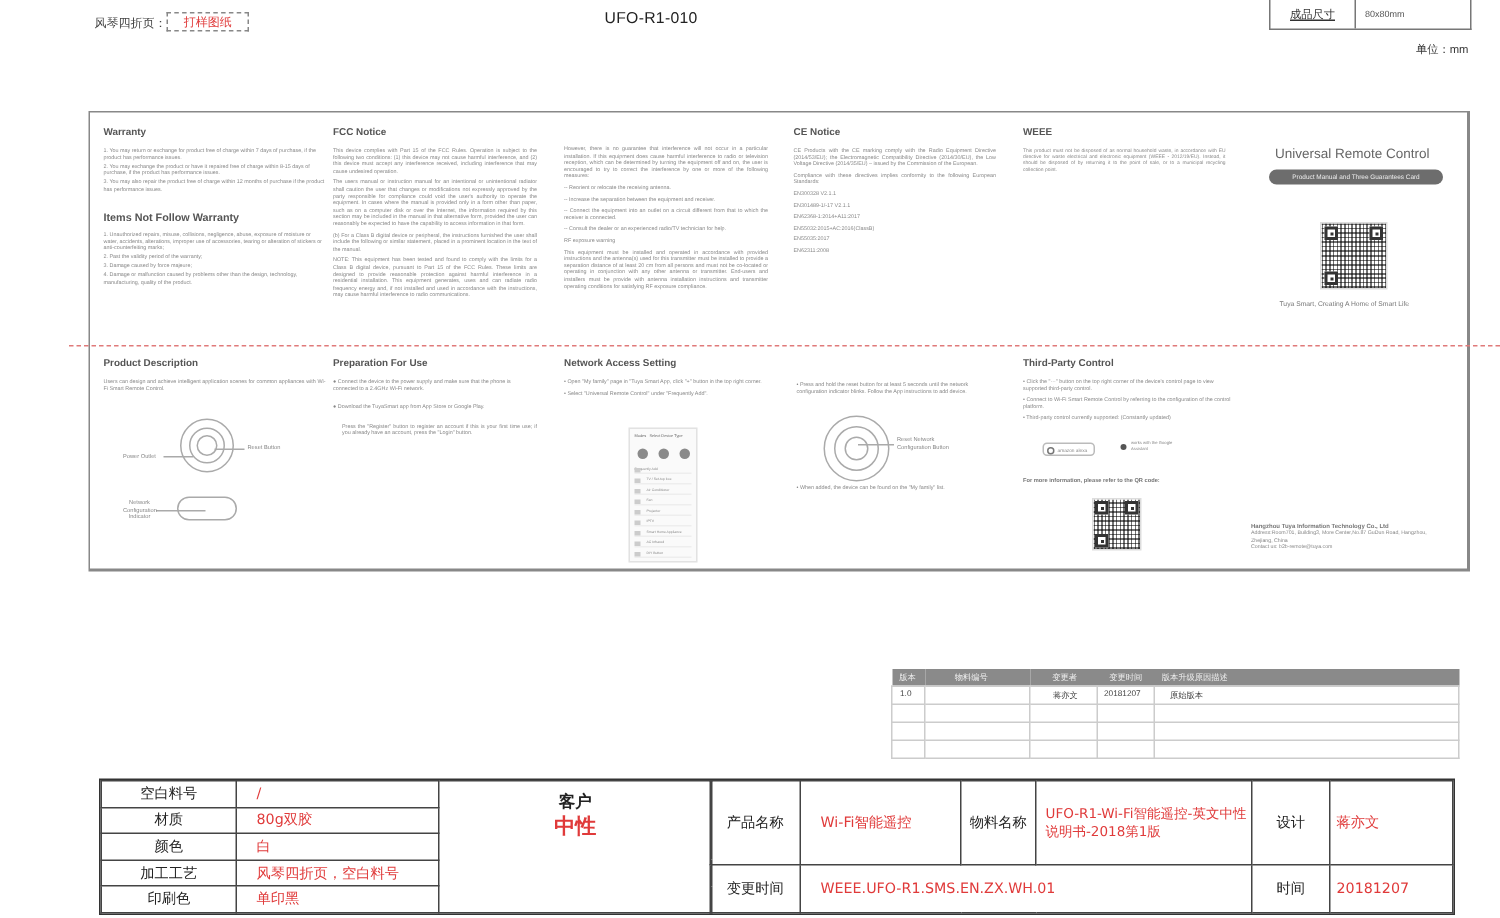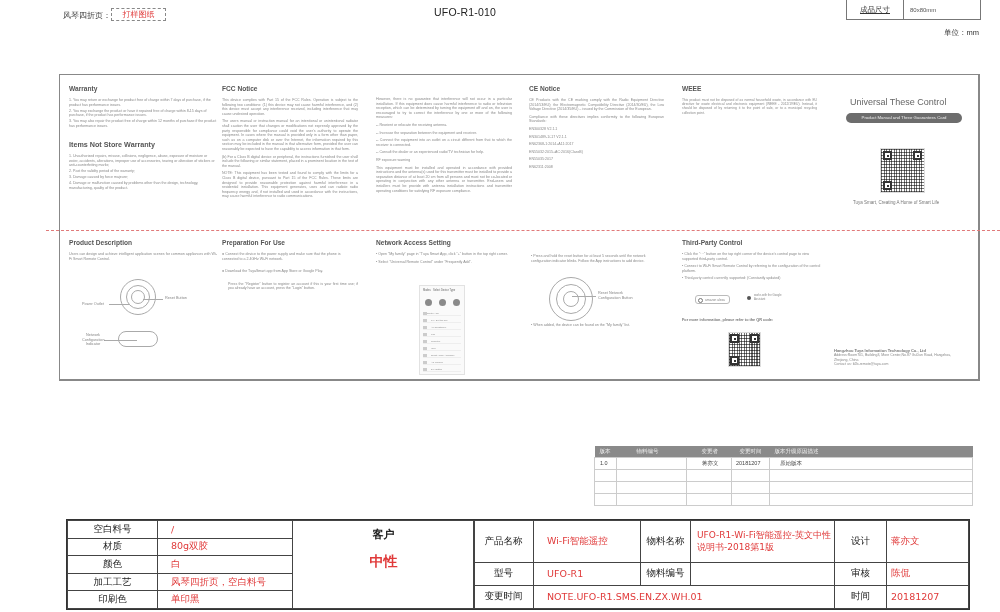--- a/index.html
+++ b/index.html
@@ -2,21 +2,21 @@
 <html><head>
 <meta charset="utf-8">
 <style>
   * { box-sizing: border-box; margin: 0; padding: 0; }
   html, body { width: 1000px; height: 612px; background: #ffffff; overflow: hidden; }
   body { position: relative; font-family: "Liberation Sans", "DejaVu Sans", sans-serif; color: #333; }
 
   
   .release-label { position: absolute; left: 63px; top: 10px; font-size: 8px; color: #444; }
   .release-box { position: absolute; left: 111px; top: 8px; width: 55px; height: 13px; border: 1px dashed #888; font-size: 8px; color: #e03a3a; text-align: center; line-height: 11px; }
-  .doc-code { position: absolute; left: 403px; top: 6px; font-size: 10.5px; color: #222; letter-spacing: 0.2px; margin-left: 31px; }
+  .doc-code { position: absolute; left: 403px; top: 6px; font-size: 10.5px; color: #222; letter-spacing: 0.2px; }
   .size-table { position: absolute; left: 846px; top: 0px; width: 135px; height: 20px; border: 1px solid #777; border-top: none; display: flex; }
   .size-table .k { width: 57px; border-right: 1px solid #777; font-size: 7.5px; color: #333; text-align: center; line-height: 20px; text-decoration: underline; }
   .size-table .v { flex: 1; font-size: 6px; color: #555; line-height: 20px; padding-left: 6px; }
   .unit { position: absolute; left: 944px; top: 28px; font-size: 7.5px; color: #333; }
 
   
   .leaflet { position: absolute; left: 59px; top: 74px; width: 921px; height: 307px; border: 1.5px solid #888; border-right-width: 2px; border-bottom-width: 2px; background: #fff; }
   .fold-line { position: absolute; left: 46px; top: 230px; width: 954px; height: 0; border-top: 1px dashed #e07a7a; }
 
   .col { position: absolute; font-size: 3.6px; line-height: 4.6px; color: #888; }
@@ -77,21 +77,21 @@
 <div class="leaflet"></div>
 <div class="fold-line"></div>
 
 <div class="col" style="left:69px; top:85px; width:148px;">
   <div class="h">Warranty</div>
   <div class="li">1.  You may return or exchange for product free of charge within 7 days of purchase, if the product has performance issues.</div>
   <div class="li">2.  You may exchange the product or have it repaired free of charge within 8-15 days of purchase, if the product has performance issues.</div>
   <div class="li">3.  You may also repair the product free of charge within 12 months of purchase if the product has performance issues.</div>
 </div>
 <div class="col" style="left:69px; top:141px; width:148px;">
-  <div class="h" style="font-size:7.2px;">Items Not Store Warranty</div>
+  <div class="h" style="font-size:7.2px;">Items Not Follow Warranty</div>
   <div class="li">1.  Unauthorized repairs, misuse, collisions, negligence, abuse, exposure of moisture or water, accidents, alterations, improper use of accessories, tearing or alteration of stickers or anti-counterfeiting marks;</div>
   <div class="li">2.  Past the validity period of the warranty;</div>
   <div class="li">3.  Damage caused by force majeure;</div>
   <div class="li">4.  Damage or malfunction caused by problems other than the design, technology, manufacturing, quality of the product.</div>
 </div>
 
 <div class="col" style="left:222px; top:85px; width:136px;">
   <div class="h">FCC Notice</div>
   <div class="p">This device complies with Part 15 of the FCC Rules. Operation is subject to the following two conditions: (1) this device may not cause harmful interference, and (2) this device must accept any interference received, including interference that may cause undesired operation.</div>
   <div class="p">The users manual or instruction manual for an intentional or unintentional radiator shall caution the user that changes or modifications not expressly approved by the party responsible for compliance could void the user's authority to operate the equipment. In cases where the manual is provided only in a form other than paper, such as on a computer disk or over the Internet, the information required by this section may be included in the manual in that alternative form, provided the user can reasonably be expected to have the capability to access information in that form.</div>
@@ -118,21 +118,21 @@
   <div class="li" style="margin-bottom:3px;">EN55032:2015+AC:2016(ClassB)</div>
   <div class="li" style="margin-bottom:3px;">EN55035:2017</div>
   <div class="li" style="margin-bottom:3px;">EN62311:2008</div>
 </div>
 
 <div class="col" style="left:682px; top:85px; width:135px;">
   <div class="h">WEEE</div>
   <div class="p" style="font-size:3.3px; line-height:4.2px;">This product must not be disposed of as normal household waste, in accordance with EU directive for waste electrical and electronic equipment (WEEE - 2012/19/EU). Instead, it should be disposed of by returning it to the point of sale, or to a municipal recycling collection point.</div>
 </div>
 
-<div class="urc-title">Universal These Control</div>
+<div class="urc-title">Universal Remote Control</div>
 <div class="urc-pill">Product Manual and Three Guarantees Card</div>
 <div class="qr" style="left:880px; top:148px; width:45px; height:45px;">
   <div class="fp" style="left:2px; top:2px;"></div>
   <div class="fp" style="right:2px; top:2px;"></div>
   <div class="fp" style="left:2px; bottom:2px;"></div>
 </div>
 <div class="qr-caption">Tuya Smart, Creating A Home of Smart Life</div>
 
 <div class="col" style="left:69px; top:239px; width:148px;">
   <div class="h">Product Description</div>
@@ -264,21 +264,21 @@
 
 <div class="frame"></div>
 
 <table class="tb" style="left:67px; top:520px; width:408px; height:89px;">
   <tbody>
       <tr>
     <td style="width:90px;">空白料号</td>
     <td class="red" style="width:135px;">/</td>
     <td rowspan="5" style="vertical-align:top;font-weight:bold;">
       <div style="font-size:11px; margin-top:6px;">客户</div>
-      <div style="font-size:14px; color:#e03a3a; margin-top:11px;">中性</div>
+      <div style="font-size:14px; color:#e03a3a; margin-top:0;">中性</div>
     </td>
   </tr>
   <tr>
     <td>材质</td>
     <td class="red">80g双胶</td>
   </tr>
   <tr>
     <td>颜色</td>
     <td class="red">白</td>
   </tr>
@@ -297,27 +297,19 @@
   <tbody>
       <tr>
     <td style="width:60px;margin-left:48px;">产品名称</td>
     <td class="red" style="width:107px;">Wi-Fi智能遥控</td>
     <td style="width:50px;margin-left:28px;">物料名称</td>
     <td class="red" style="width:144px; padding-left:6px; line-height:12px; font-size:9px;">UFO-R1-Wi-Fi智能遥控-英文中性说明书-2018第1版</td>
     <td style="width:52px;">设计</td>
     <td class="red" style="padding-left:4px;">蒋亦文</td>
   </tr>
   <tr>
-    <td>型号</td>
-    <td class="red">UFO-R1</td>
-    <td>物料编号</td>
-    <td class="red"></td>
-    <td>审核</td>
-    <td class="red" style="padding-left:4px;">陈侃</td>
-  </tr>
-  <tr>
     <td>变更时间</td>
-    <td class="red" colspan="3">NOTE.UFO-R1.SMS.EN.ZX.WH.01</td>
+    <td class="red" colspan="3">WEEE.UFO-R1.SMS.EN.ZX.WH.01</td>
     <td>时间</td>
     <td class="red" style="padding-left:4px;">20181207</td>
   </tr>
 </tbody>
   </table>
 
 </body></html>

